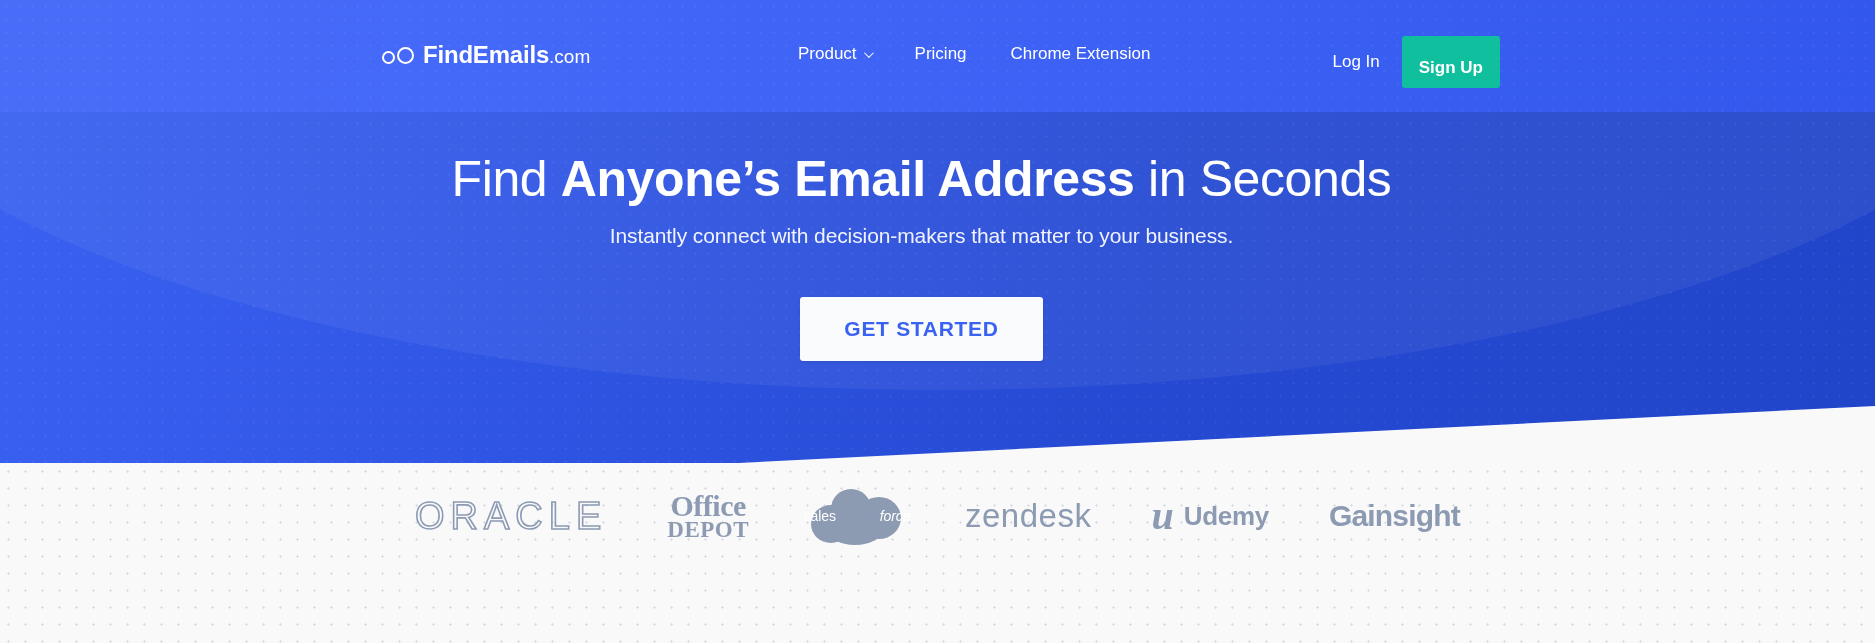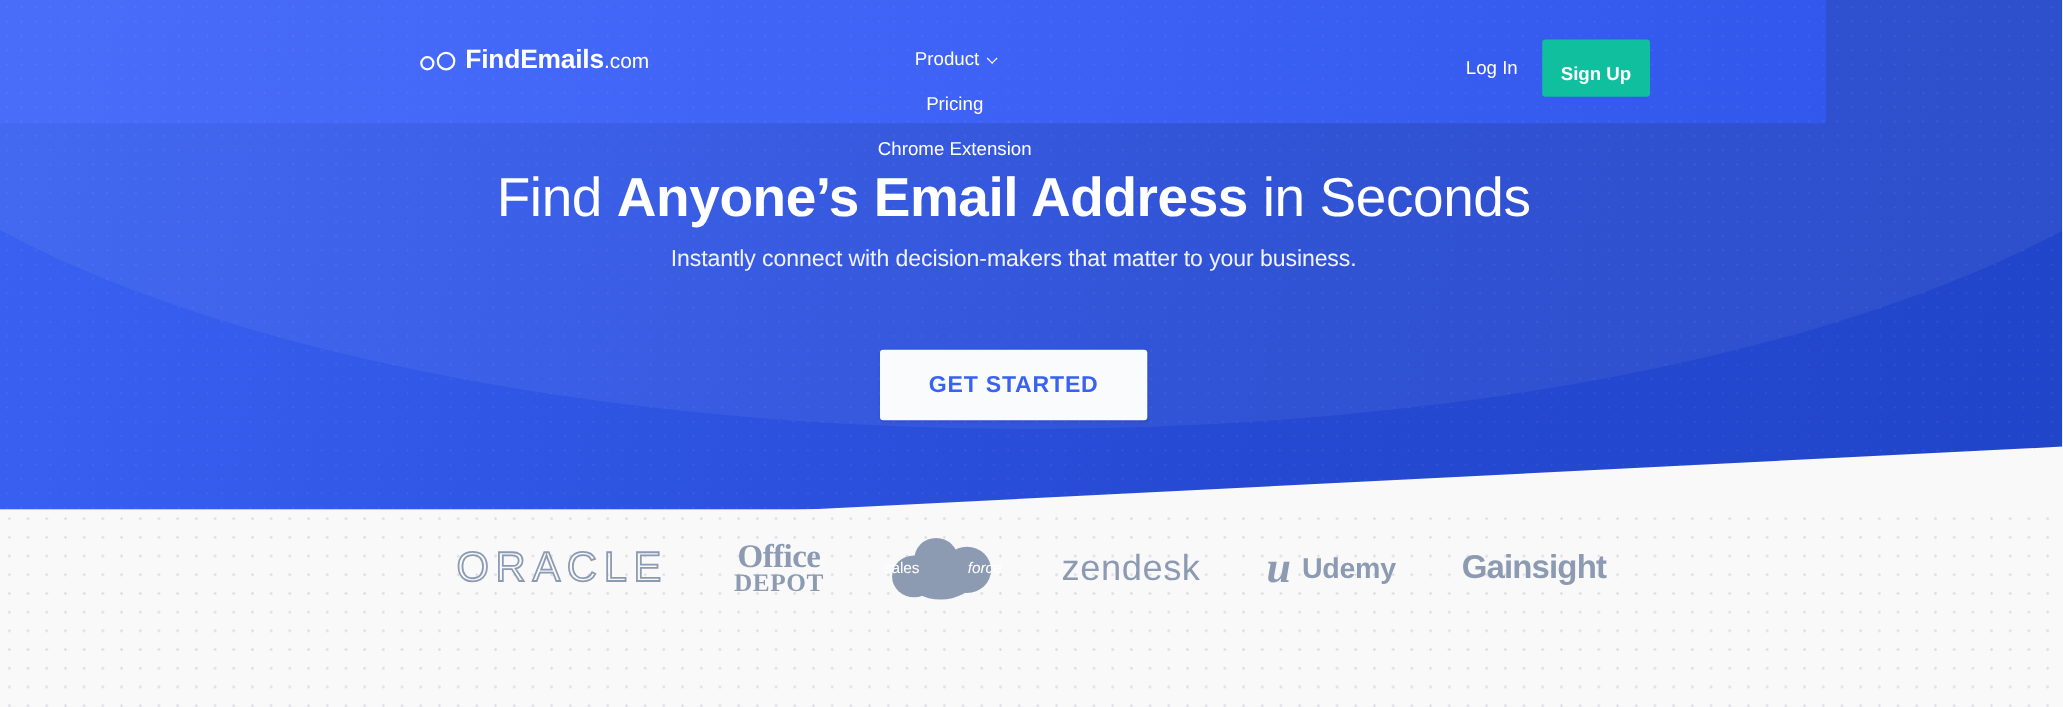--- a/index.html
+++ b/index.html
@@ -29,21 +29,21 @@
   }
   #hero-arc{
     position:absolute; left:-10%; top:-620px; width:120%; height:1010px;
     border-radius:50% 50% 50% 50%/60% 60% 40% 40%;
     background:rgba(255,255,255,.055);
   }
   #hero-dots{ position:absolute; inset:0; }
 
   
   #header{
-    position:absolute; left:0; top:0; width:1660px; height:112px;
+    position:absolute; left:0; top:0; width:1875px; height:112px;
     background:linear-gradient(100deg,#4a6df9 0%,#3f64f6 45%,#3257ec 100%);
     z-index:5;
   }
   #header-dots{ position:absolute; inset:0; }
   #header-inner{
     position:relative; height:112px; width:1875px;
   }
 
   
   #logo{
@@ -56,21 +56,21 @@
   .ring.lg{ width:17px; height:17px; }
   #logo-text{
     color:#fff; font-size:24px; font-weight:bold; letter-spacing:-.2px;
     white-space:nowrap;
   }
   #logo-text .tld{ font-weight:normal; font-size:19px; letter-spacing:0; }
 
   
   #nav{
     position:absolute; left:798px; top:44px;
-    display:flex; align-items:center; gap:21px;flex-direction:column;
+    display:flex; gap:44px;
   }
   .nav-link{
     color:#fff; font-size:17px; text-decoration:none; white-space:nowrap;
     display:flex; align-items:center; gap:7px; cursor:pointer;
   }
   .chev{
     display:inline-block; width:7px; height:7px;
     border-right:1.9px solid #ffffff; border-bottom:1.9px solid #ffffff;
     transform:rotate(45deg) translateY(-2px);
   }
@@ -94,21 +94,21 @@
   #headline{
     margin-top:152px; color:#fff; font-size:50px; font-weight:300;
     letter-spacing:-.4px; line-height:1.1; white-space:nowrap;
   }
   #headline .em{ font-weight:bold; }
   #subhead{
     margin-top:17px; color:#f0f3ff; font-size:21px; font-weight:400;
     letter-spacing:-.1px; white-space:nowrap;
   }
   #cta-button{
-    margin-top:70px; background:#fafbfd; color:#3a62f2;
+    margin-top:49px; background:#fafbfd; color:#3a62f2;
     font-size:21px; font-weight:bold; letter-spacing:.7px;
     padding:20px 44px; border:none; border-radius:3px; cursor:pointer;
     font-family:"Liberation Sans", sans-serif;
     box-shadow:0 1px 3px rgba(0,0,0,.10);
   }
 
   
   #strip{
     position:absolute; left:0; bottom:0; width:1875px; height:180px;
     background:#f9f9fa;

